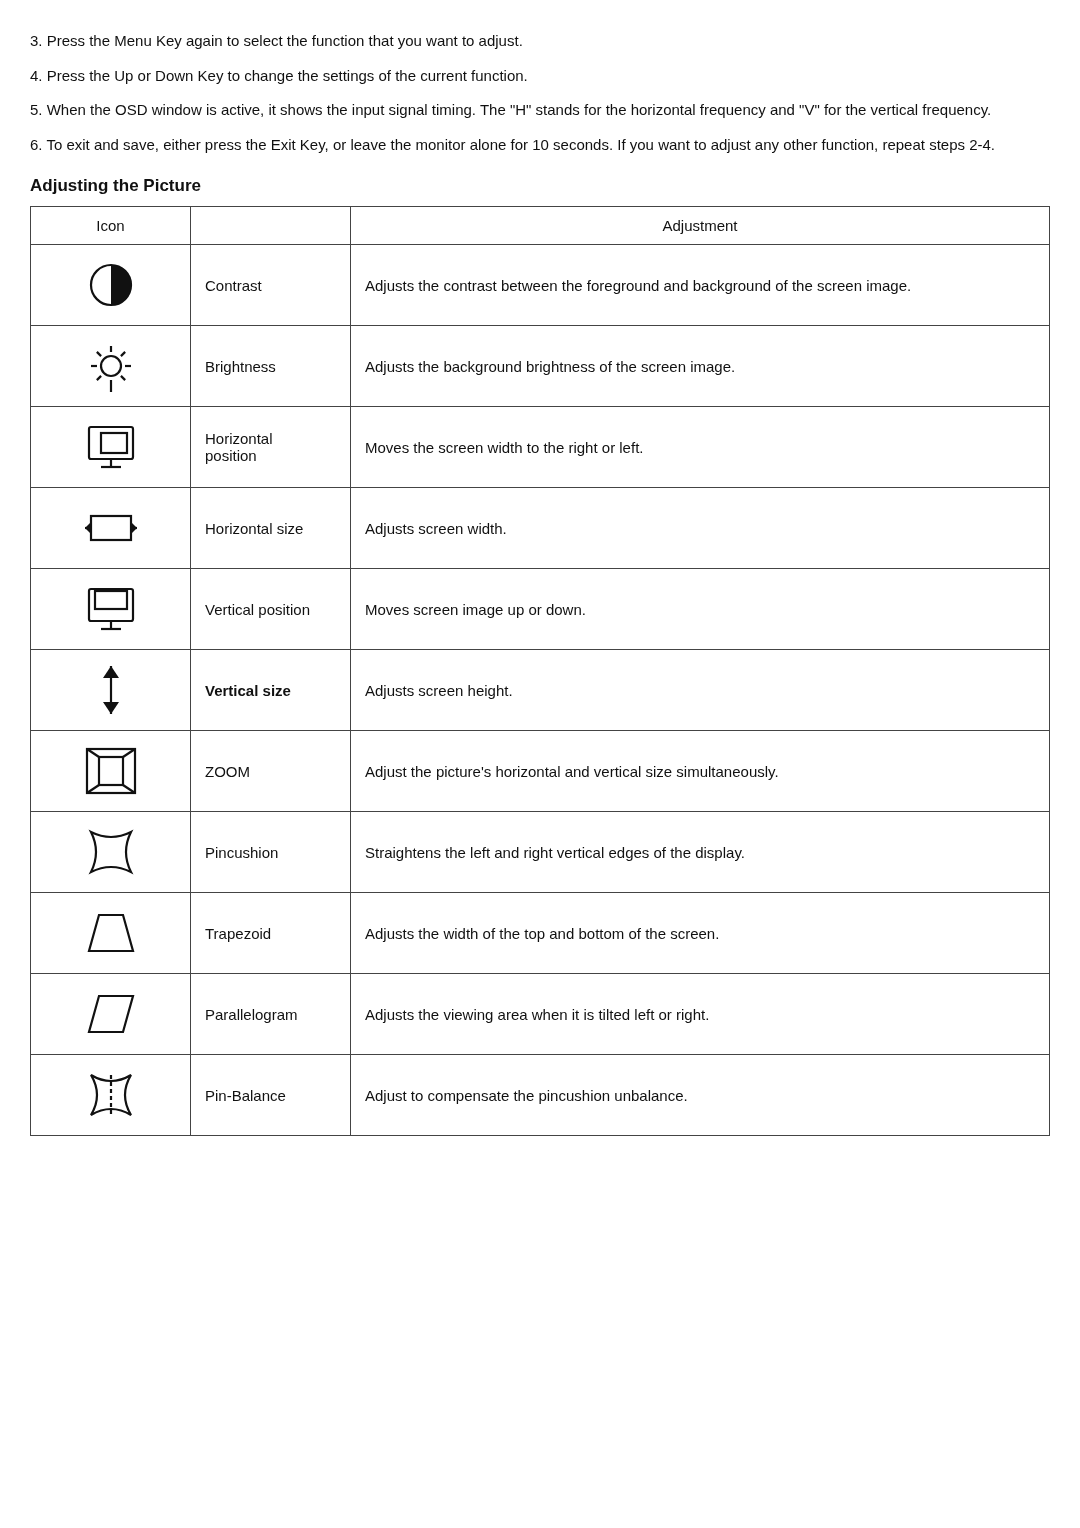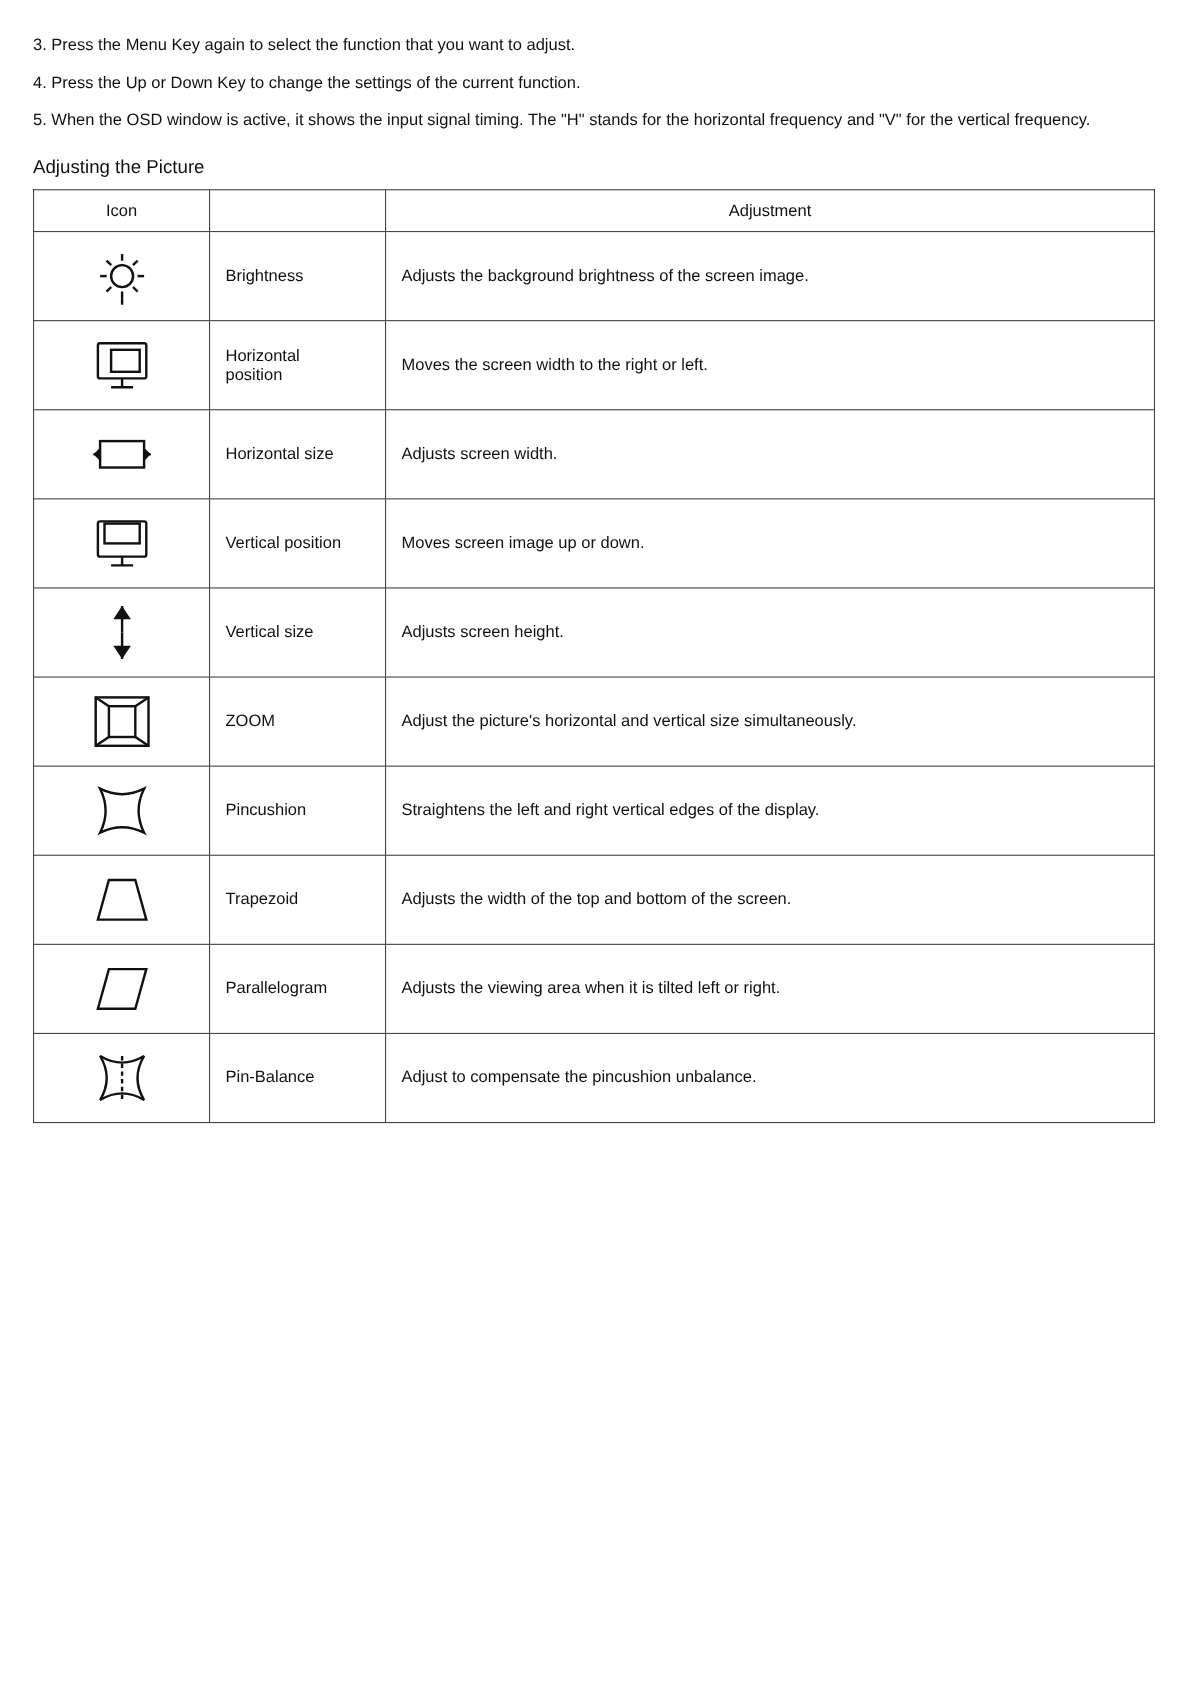--- a/index.html
+++ b/index.html
@@ -11,21 +11,21 @@
       padding: 30px 30px 30px 30px;
       max-width: 1080px;
     }
     .intro-text {
       margin-bottom: 12px;
       line-height: 1.5;
     }
     .section-title {
       font-size: 17px;
       margin: 20px 0 10px 0;
-      font-weight: normal;
+      font-weight: bold;
     }
     table {
       border-collapse: collapse;
       width: 100%;
       margin-top: 4px;
     }
     th, td {
       border: 1px solid #444;
       padding: 10px 14px;
       vertical-align: middle;
@@ -48,33 +48,46 @@
       height: 60px;
     }
   </style>
 </head>
 <body>
 
 <div>
   <p class="intro-text">3. Press the Menu Key again to select the function that you want to adjust.</p>
   <p class="intro-text">4. Press the Up or Down Key to change the settings of the current function.</p>
   <p class="intro-text">5. When the OSD window is active, it shows the input signal timing. The "H" stands for the horizontal frequency and "V" for the vertical frequency.</p>
+  <p class="intro-text">6. To exit and save, either press the Exit Key, or leave the monitor alone for 10 seconds. If you want to adjust any other function, repeat steps 2-4.</p>
 </div>
 
 <div class="section-title">Adjusting the Picture</div>
 
 <table>
   <thead>
     <tr>
       <th class="col-icon">Icon</th>
       <th class="col-name"></th>
       <th class="col-adj">Adjustment</th>
     </tr>
   </thead>
   <tbody id="table-body">
+  <tr>
+        <td class="col-icon">
+          <div class="icon-cell">
+            <svg class="icon-svg" viewBox="0 0 60 60" fill="none" stroke="#111" stroke-width="2.2">
+              <circle cx="30" cy="30" r="20" stroke="#111" fill="none"></circle>
+              <path d="M30 10 A20 20 0 0 1 30 50 Z" fill="#111" stroke="none"></path>
+            </svg>
+          </div>
+        </td>
+        <td class="col-name" style="white-space: pre-line;">Contrast</td>
+        <td class="col-adj">Adjusts the contrast between the foreground and background of the screen image.</td>
+      </tr>
       <tr>
         <td class="col-icon">
           <div class="icon-cell">
             <svg class="icon-svg" viewBox="0 0 60 60" fill="none" stroke="#111" stroke-width="2.2">
               <circle cx="30" cy="30" r="10" fill="none"></circle>
               <line x1="30" y1="10" x2="30" y2="16"></line>
               <line x1="30" y1="44" x2="30" y2="50"></line>
               <line x1="10" y1="30" x2="16" y2="30"></line>
               <line x1="44" y1="30" x2="50" y2="30"></line>
               <line x1="15.86" y1="15.86" x2="20.1" y2="20.1"></line>
@@ -136,21 +149,21 @@
         <td class="col-icon">
           <div class="icon-cell">
             <svg class="icon-svg" viewBox="0 0 60 60" fill="none" stroke="#111" stroke-width="2.2">
               <polyline points="30,6 22,18 38,18" fill="#111" stroke="none"></polyline>
               <line x1="30" y1="6" x2="30" y2="30"></line>
               <polyline points="30,54 22,42 38,42" fill="#111" stroke="none"></polyline>
               <line x1="30" y1="30" x2="30" y2="54"></line>
             </svg>
           </div>
         </td>
-        <td class="col-name" style="white-space: pre-line;">Vertical size</td>
+        <td class="col-name" style="white-space: pre-line; font-weight: bold;">Vertical size</td>
         <td class="col-adj">Adjusts screen height.</td>
       </tr>
       <tr>
         <td class="col-icon">
           <div class="icon-cell">
             <svg class="icon-svg" viewBox="0 0 60 60" fill="none" stroke="#111" stroke-width="2.2">
               <rect x="6" y="8" width="48" height="44" fill="none"></rect>
               <rect x="18" y="16" width="24" height="28" fill="none"></rect>
               <line x1="6" y1="8" x2="18" y2="16"></line>
               <line x1="54" y1="8" x2="42" y2="16"></line>

